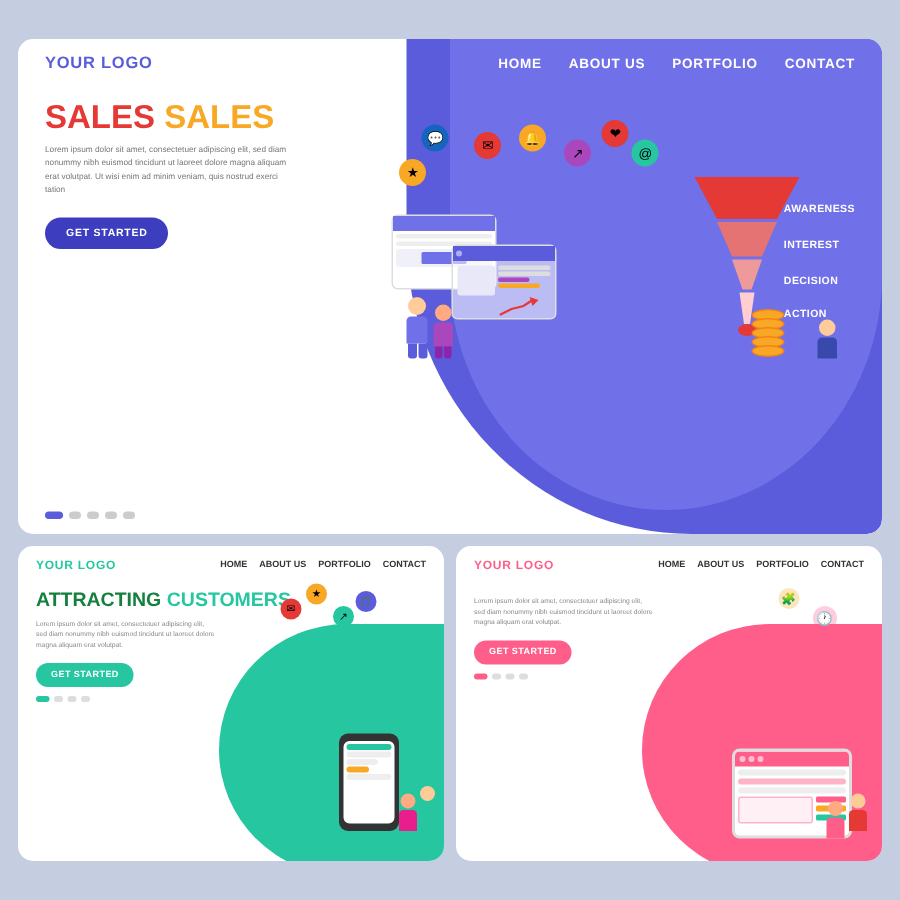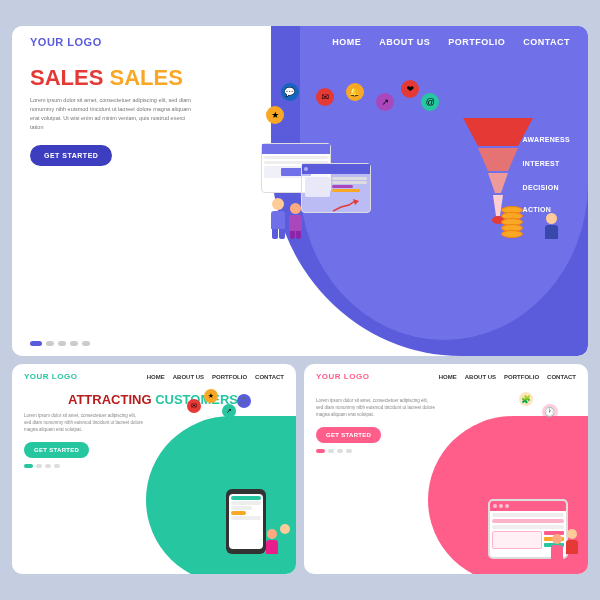--- a/index.html
+++ b/index.html
@@ -549,21 +549,21 @@
       <div class="card-nav-links">
         <a>HOME</a>
         <a>ABOUT US</a>
         <a>PORTFOLIO</a>
         <a>CONTACT</a>
       </div>
     </div>
 
     <div class="card-hero">
       <div class="card-title">
-        <span style="color:#b91c1c;margin-left:44px;">ATTRACTING </span><span class="highlight-teal">CUSTOMERS</span>
+        <span style="color:#15803d;">ATTRACTING </span><span class="highlight-teal">CUSTOMERS</span>
       </div>
       <p class="card-desc">Lorem ipsum dolor sit amet, consectetuer adipiscing elit,
 sed diam nonummy nibh euismod tincidunt ut laoreet
 dolore magna aliquam erat volutpat.</p>
       <button class="btn-small">GET STARTED</button>
       <div class="mini-dots">
         <div class="mini-dot active"></div>
         <div class="mini-dot"></div>
         <div class="mini-dot"></div>
         <div class="mini-dot"></div>

